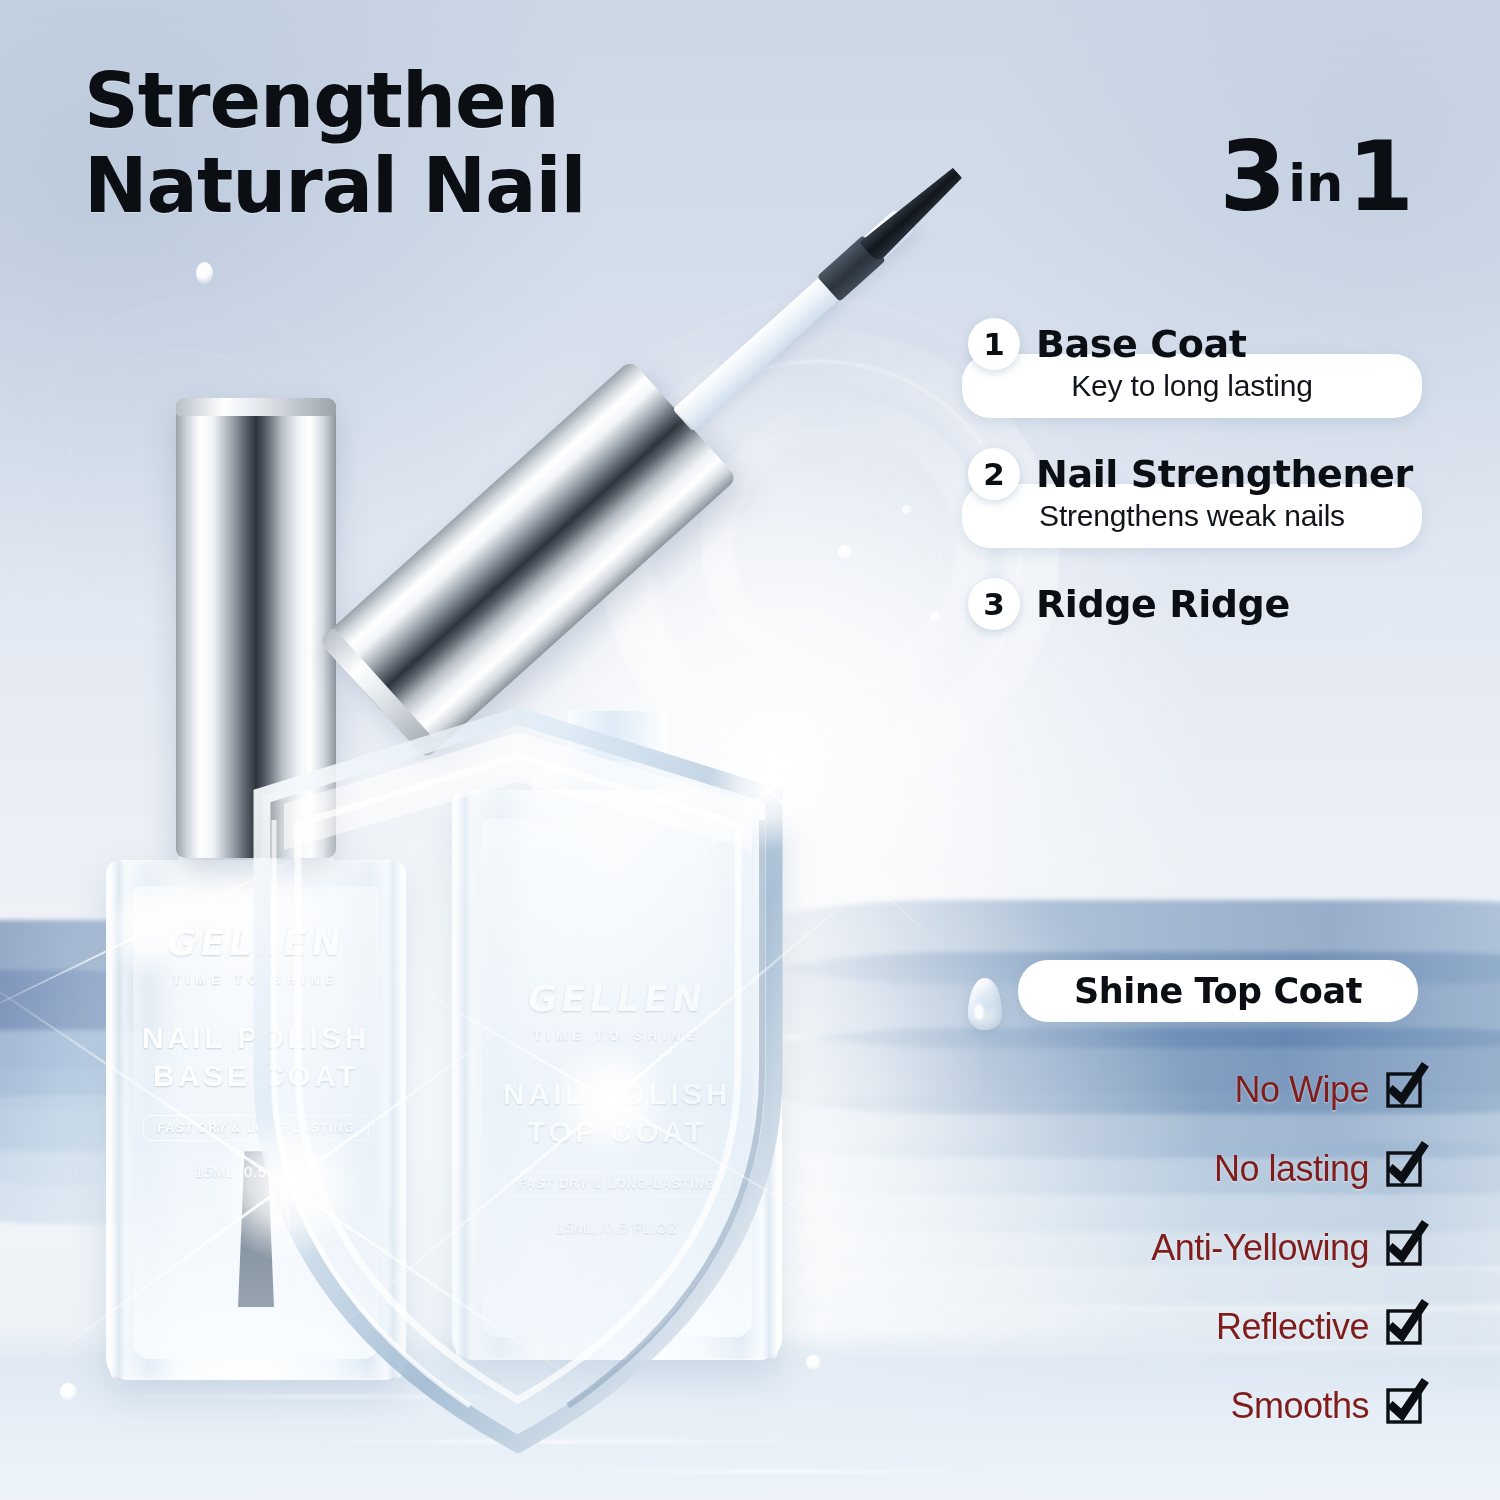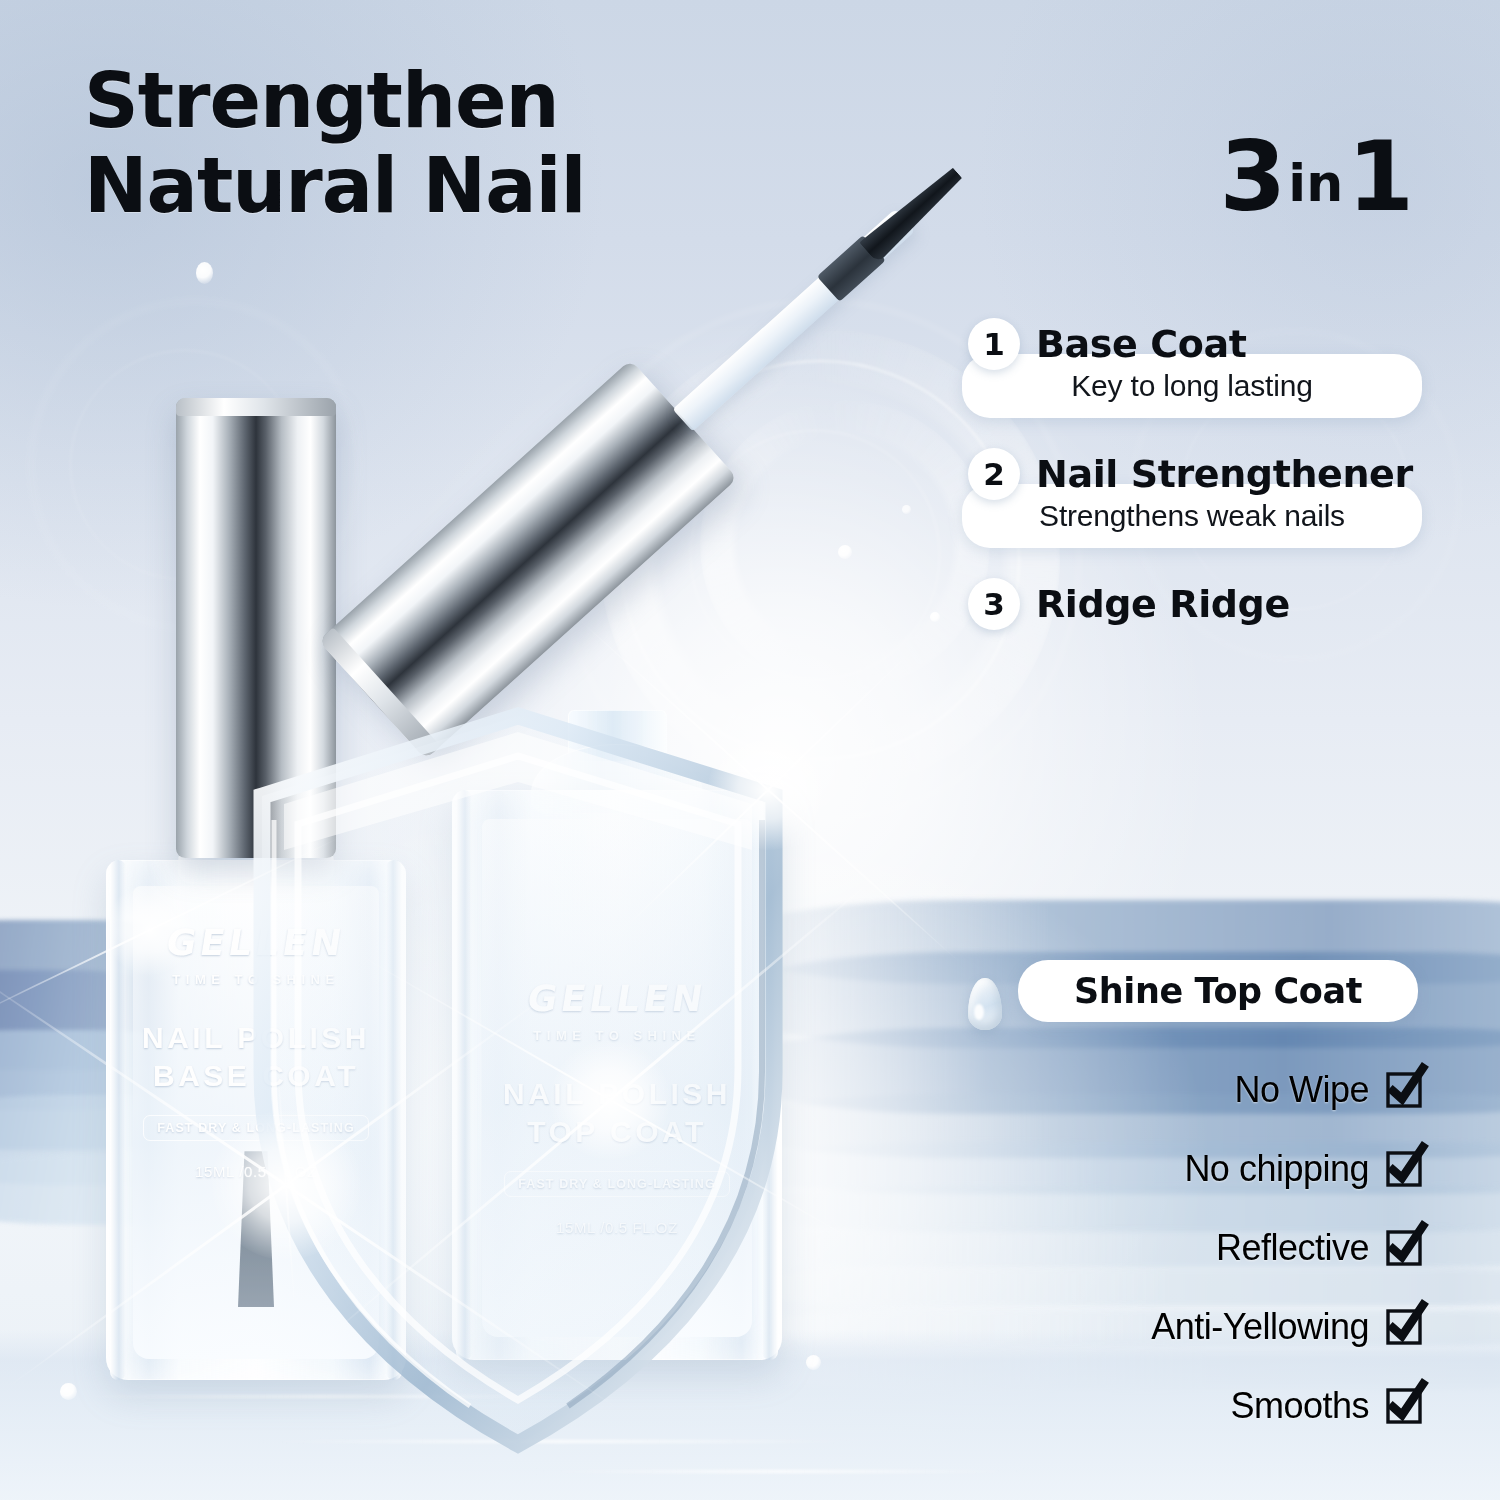--- a/index.html
+++ b/index.html
@@ -284,21 +284,21 @@
     font-weight:700; font-size:35px; color:#0b0e13;
     box-shadow:0 4px 14px rgba(125,150,180,.22);
     letter-spacing:-.4px;
   }
   #checklist{ position:absolute; left:1020px; top:1050px; width:400px; }
   .chk{
     display:flex; align-items:center; justify-content:flex-end; gap:18px;
     height:79px;
   }
   .chk-label{
-    font-size:36px; color:#000000; letter-spacing:-.5px;
+    font-size:36px; color:#7f1d1d; letter-spacing:-.5px;
     text-shadow:0 1px 2px rgba(255,255,255,.55);
   }
   .chk-box{
     position:relative; width:33px; height:33px; flex:0 0 33px;
   }
   .chk-box svg{ position:absolute; left:-5px; top:-9px; width:46px; height:46px; overflow:visible;}
 </style>
 </head>
 <body>
 
@@ -508,50 +508,50 @@
     <span class="chk-label">No Wipe</span>
     <span class="chk-box">
       <svg viewBox="0 0 46 46">
           <rect x="6" y="10" width="32" height="32" fill="none" stroke="#0b0e13" stroke-width="3.4"></rect>
           <path d="M11 27 L20 35 L41 4" fill="none" stroke="#0b0e13" stroke-width="8.5" stroke-linecap="square" stroke-linejoin="miter"></path>
         </svg>
     </span>
   </div>
 
   <div class="chk">
-    <span class="chk-label">No chipping</span>
+    <span class="chk-label">No lasting</span>
+    <span class="chk-box">
+      <svg viewBox="0 0 46 46">
+          <rect x="6" y="10" width="32" height="32" fill="none" stroke="#0b0e13" stroke-width="3.4"></rect>
+          <path d="M11 27 L20 35 L41 4" fill="none" stroke="#0b0e13" stroke-width="8.5" stroke-linecap="square" stroke-linejoin="miter"></path>
+        </svg>
+    </span>
+  </div>
+
+  <div class="chk">
+    <span class="chk-label">Anti-Yellowing</span>
     <span class="chk-box">
       <svg viewBox="0 0 46 46">
           <rect x="6" y="10" width="32" height="32" fill="none" stroke="#0b0e13" stroke-width="3.4"></rect>
           <path d="M11 27 L20 35 L41 4" fill="none" stroke="#0b0e13" stroke-width="8.5" stroke-linecap="square" stroke-linejoin="miter"></path>
         </svg>
     </span>
   </div>
 
   <div class="chk">
     <span class="chk-label">Reflective</span>
     <span class="chk-box">
       <svg viewBox="0 0 46 46">
           <rect x="6" y="10" width="32" height="32" fill="none" stroke="#0b0e13" stroke-width="3.4"></rect>
           <path d="M11 27 L20 35 L41 4" fill="none" stroke="#0b0e13" stroke-width="8.5" stroke-linecap="square" stroke-linejoin="miter"></path>
         </svg>
     </span>
   </div>
 
   <div class="chk">
-    <span class="chk-label">Anti-Yellowing</span>
-    <span class="chk-box">
-      <svg viewBox="0 0 46 46">
-          <rect x="6" y="10" width="32" height="32" fill="none" stroke="#0b0e13" stroke-width="3.4"></rect>
-          <path d="M11 27 L20 35 L41 4" fill="none" stroke="#0b0e13" stroke-width="8.5" stroke-linecap="square" stroke-linejoin="miter"></path>
-        </svg>
-    </span>
-  </div>
-
-  <div class="chk">
     <span class="chk-label">Smooths</span>
     <span class="chk-box">
       <svg viewBox="0 0 46 46">
           <rect x="6" y="10" width="32" height="32" fill="none" stroke="#0b0e13" stroke-width="3.4"></rect>
           <path d="M11 27 L20 35 L41 4" fill="none" stroke="#0b0e13" stroke-width="8.5" stroke-linecap="square" stroke-linejoin="miter"></path>
         </svg>
     </span>
   </div>
 
 </div>

